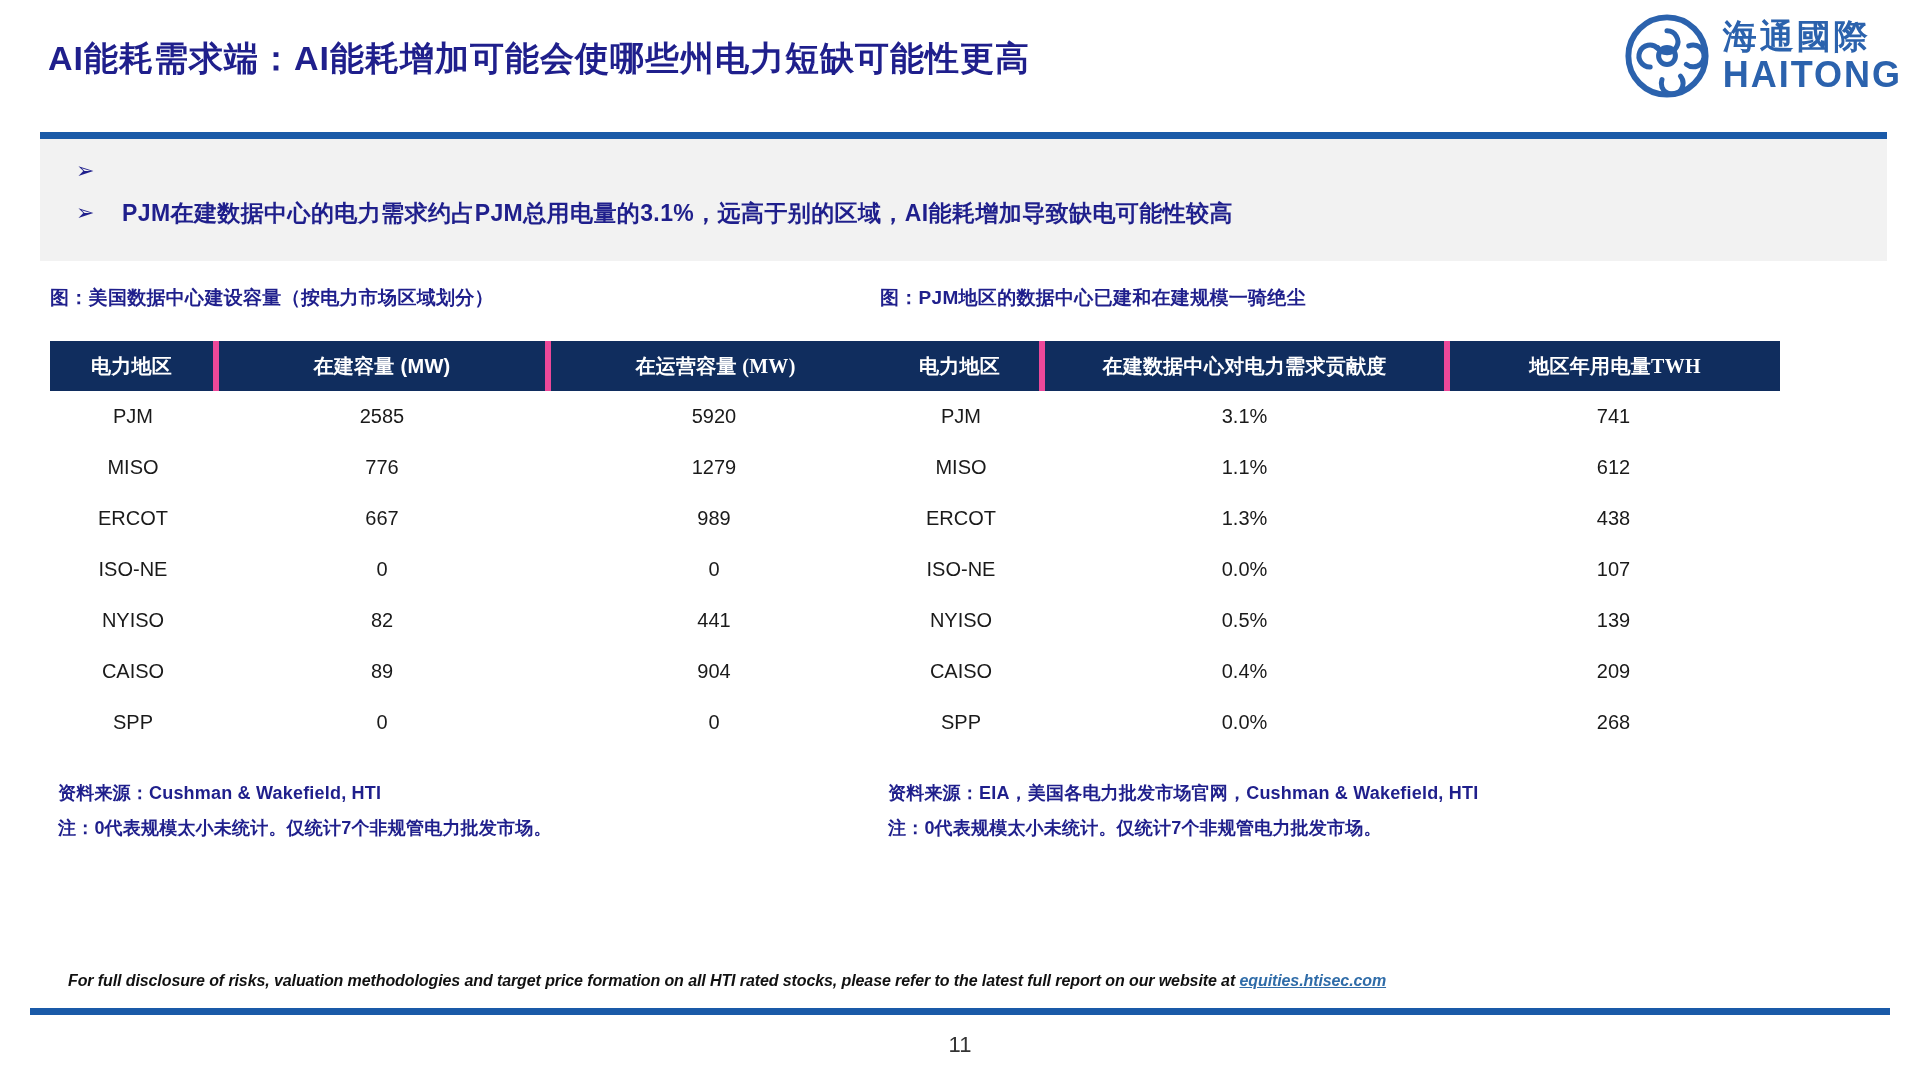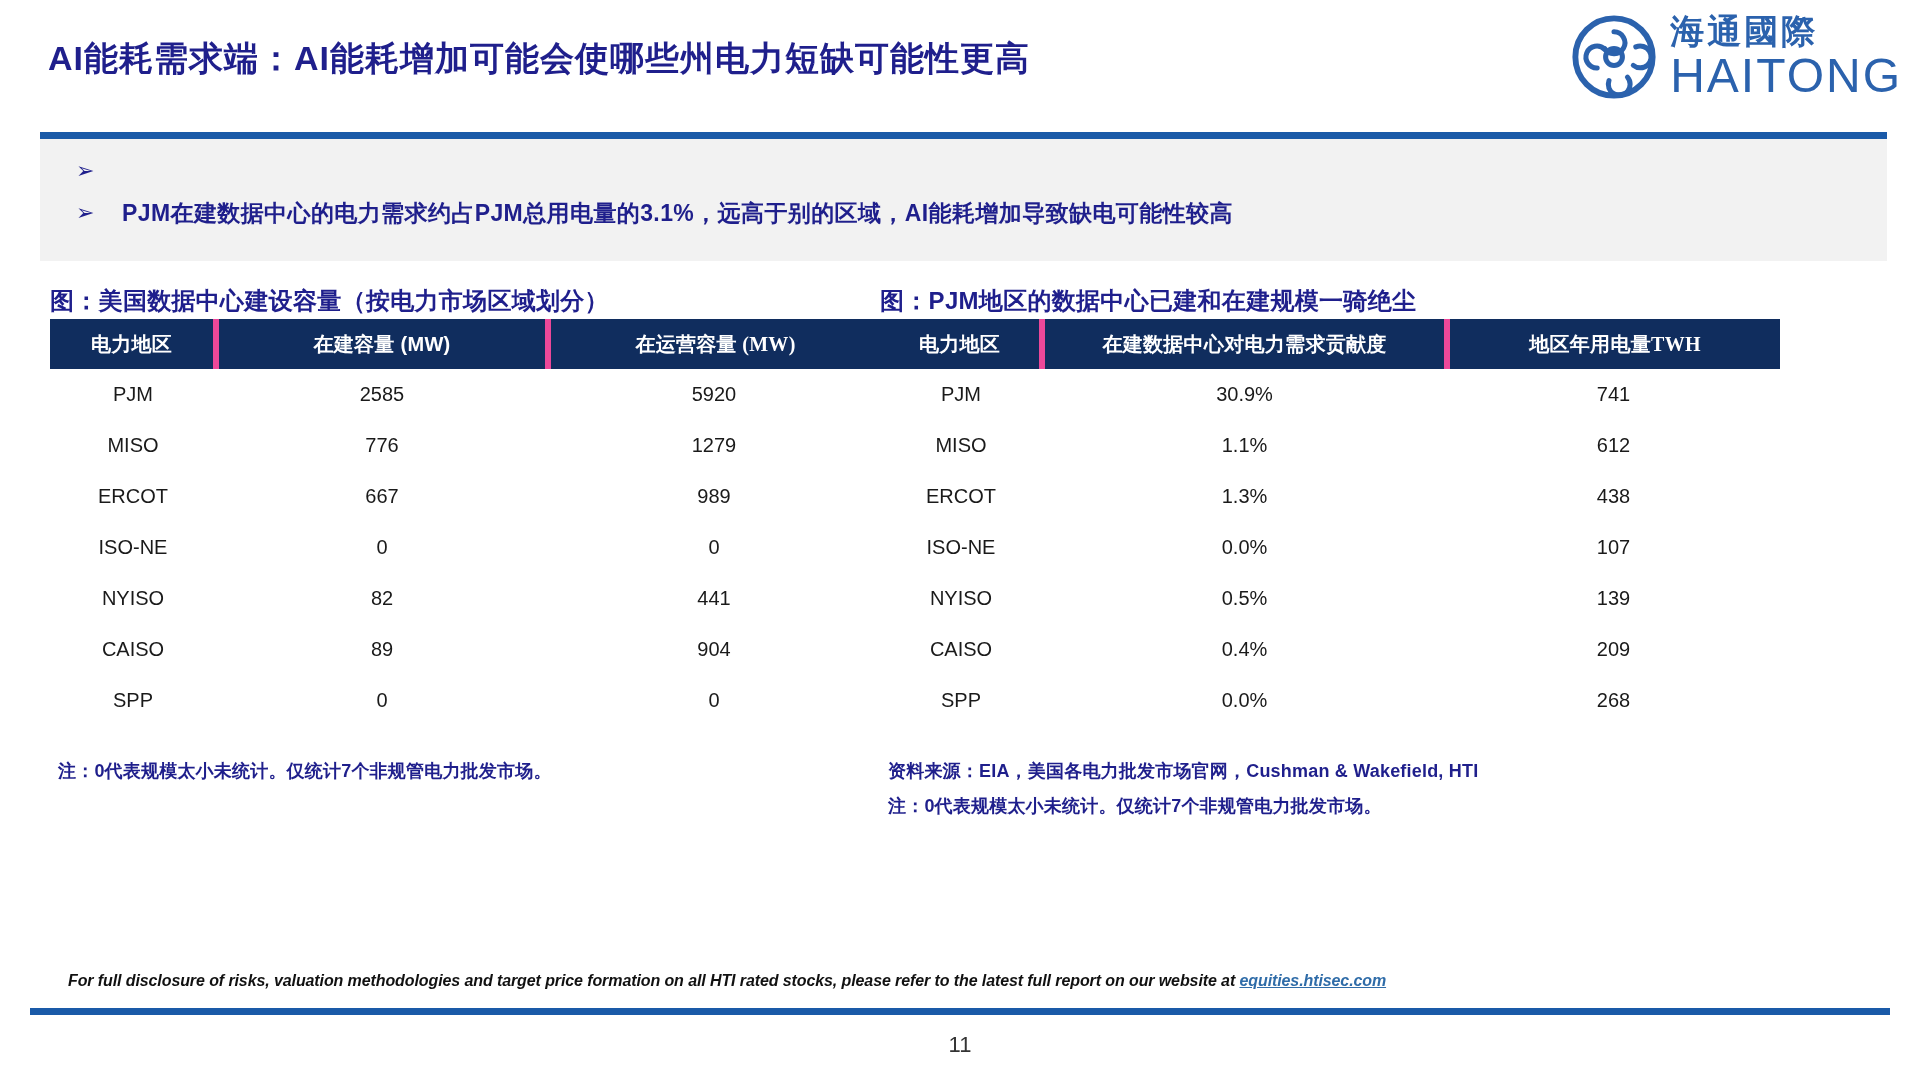--- a/index.html
+++ b/index.html
@@ -42,22 +42,22 @@
   }
   .logo-mark { width: 84px; height: 84px; display: block; }
   .logo-text { display: flex; flex-direction: column; line-height: 1; }
   .logo-cn {
     font-size: 34px;
     font-weight: bold;
     color: #2b62ad;
     letter-spacing: 3px;
   }
   .logo-en {
-    font-size: 48px;
-    font-weight: normal;
+    font-size: 36px;
+    font-weight: bold;
     color: #2b62ad;
     letter-spacing: 2px;
     margin-top: 4px;
   }
 
   .header-rule {
     position: absolute;
     left: 40px;
     top: 132px;
     width: 1847px;
@@ -100,24 +100,24 @@
 
   
   .panel {
     position: absolute;
     top: 285px;
   }
   .panel-left  { left: 50px;  width: 830px; }
   .panel-right { left: 880px; width: 900px; }
 
   .fig-caption {
-    font-size: 24px;
-    font-weight: bold;
-    color: #1f1f8c;
-    margin-bottom: 2px;
+    font-size: 19px;
+    font-weight: bold;
+    color: #1f1f8c;
+    margin-bottom: 30px;
     letter-spacing: 0.3px;
   }
 
   table.data-table {
     border-collapse: collapse;
     width: 100%;
     table-layout: fixed;
   }
   table.data-table thead th {
     background: #102d5e;
@@ -276,20 +276,21 @@
       </tr>
       <tr>
         <td>SPP</td>
         <td>0</td>
         <td>0</td>
       </tr>
     </tbody>
   </table>
 
   <div class="notes">
+    <div class="note-line">资料来源：Cushman &amp; Wakefield, HTI</div>
     <div class="note-line">注：0代表规模太小未统计。仅统计7个非规管电力批发市场。</div>
   </div>
 </div>
 
 <div class="panel panel-right">
   <div class="fig-caption">图：PJM地区的数据中心已建和在建规模一骑绝尘</div>
 
   <table class="data-table">
     <colgroup>
       <col class="tbl-right-c0">
@@ -299,21 +300,21 @@
     <thead>
       <tr>
         <th>电力地区</th>
         <th>在建数据中心对电力需求贡献度</th>
         <th>地区年用电量TWH</th>
       </tr>
     </thead>
     <tbody>
       <tr>
         <td>PJM</td>
-        <td>30.9%</td>
+        <td>3.1%</td>
         <td>741</td>
       </tr>
       <tr>
         <td>MISO</td>
         <td>1.1%</td>
         <td>612</td>
       </tr>
       <tr>
         <td>ERCOT</td>
         <td>1.3%</td>

